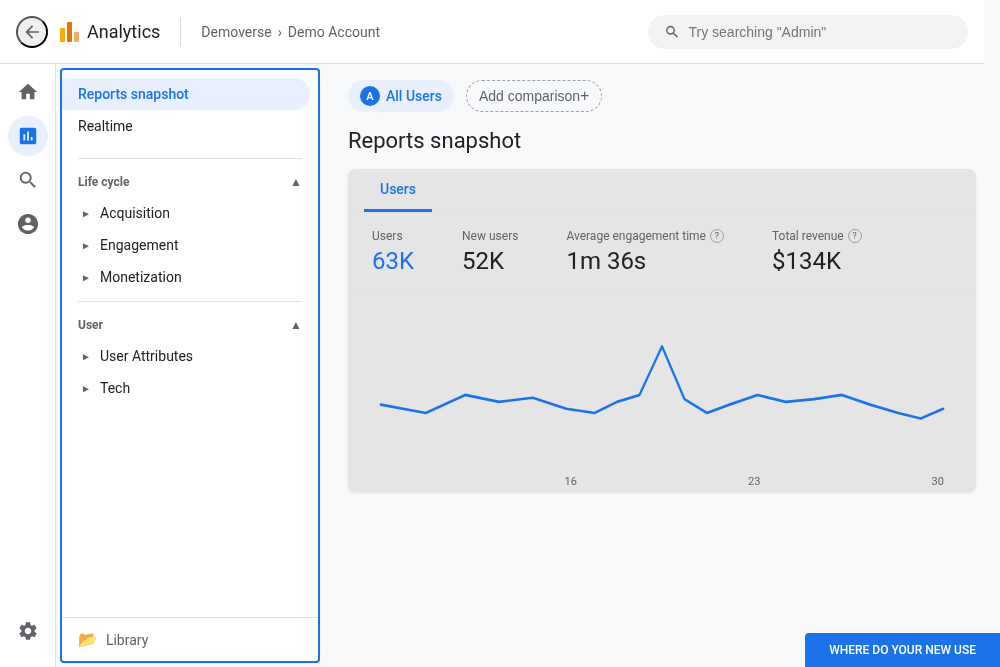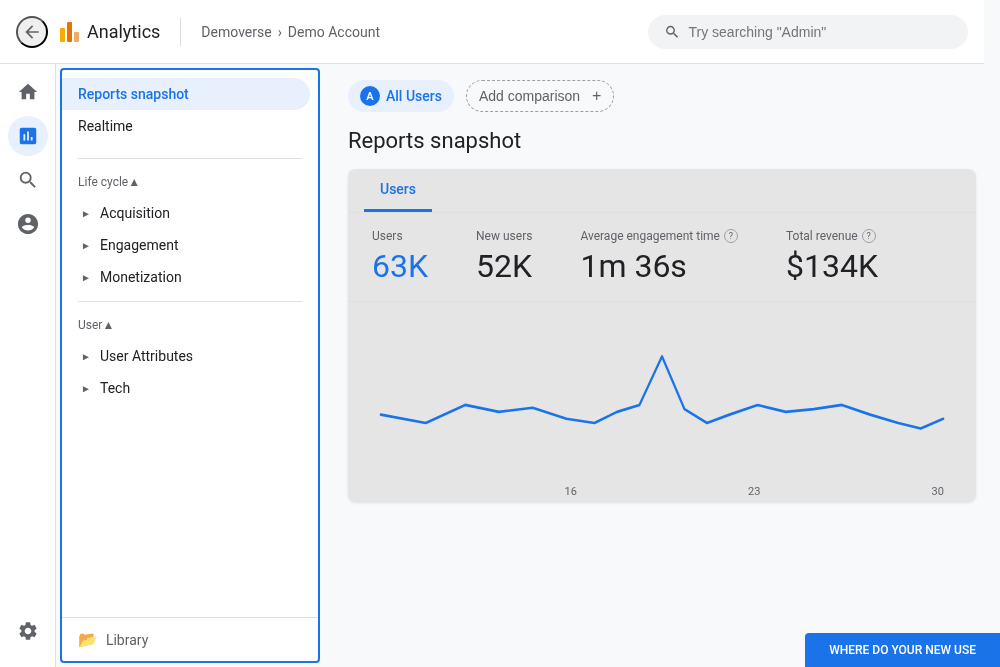--- a/index.html
+++ b/index.html
@@ -101,23 +101,23 @@
       border-radius: 0 24px 24px 0;
       font-size: 14px;
       color: #202124;
       margin-right: 8px;
     }
     .nav-item.active { background: #e8f0fe; color: #1a73e8; font-weight: 500; }
     .nav-item-arrow { width: 16px; height: 16px; display: flex; align-items: center; justify-content: center; margin-right: 6px; color: #5f6368; font-size: 10px; flex-shrink: 0; }
     .nav-divider { height: 1px; background: #e0e0e0; margin: 8px 16px; }
     .nav-section-header {
       padding: 8px 16px;
-      font-size: 12px; font-weight: 400;
+      font-size: 12px; font-weight: 700;
       color: #5f6368;
-      display: flex; align-items: center; justify-content: flex-start;
+      display: flex; align-items: center; justify-content: space-between;
       cursor: pointer;
     }
     .nav-section-header .chevron { font-size: 12px; color: #5f6368; }
     .nav-library {
       margin-top: auto;
       padding: 12px 16px;
       display: flex; align-items: center; gap: 8px;
       cursor: pointer; color: #5f6368; font-size: 14px;
       border-top: 1px solid #e0e0e0;
     }
@@ -138,21 +138,21 @@
       padding: 6px 12px; font-size: 14px; color: #1a73e8; font-weight: 500;
       cursor: pointer;
     }
     .all-users-avatar {
       width: 20px; height: 20px; border-radius: 50%;
       background: #1a73e8; color: #fff;
       display: flex; align-items: center; justify-content: center;
       font-size: 11px; font-weight: 600;
     }
     .add-comparison-btn {
-      display: flex; align-items: center; gap: 12px;
+      display: flex; align-items: center; gap: 0;
       border: 1.5px dashed #9aa0a6; border-radius: 16px;
       padding: 6px 12px; font-size: 14px; color: #5f6368; cursor: pointer;
       background: transparent;
     }
     .page-title {
       font-size: 22px; font-weight: 400; color: #202124; margin-bottom: 16px;
     }
 
     
     .metrics-card {
@@ -171,21 +171,21 @@
       color: #5f6368; border-bottom: 3px solid transparent;
       white-space: nowrap;
     }
     .metrics-tab.active { color: #1a73e8; border-bottom-color: #1a73e8; font-weight: 500; }
     .metrics-values {
       display: flex; gap: 0; padding: 16px 24px;
       border-bottom: 1px solid #e0e0e0;
     }
     .metric-item { margin-right: 48px; }
     .metric-label { font-size: 12px; color: #5f6368; margin-bottom: 4px; display: flex; align-items: center; gap: 4px; }
-    .metric-value { font-size: 32px; font-weight: 400; color: #202124; }
+    .metric-value { font-size: 24px; font-weight: 400; color: #202124; }
     .metric-value.active { color: #1a73e8; }
     .help-icon { width: 14px; height: 14px; border-radius: 50%; border: 1px solid #9aa0a6; display: flex; align-items: center; justify-content: center; font-size: 9px; color: #5f6368; cursor: pointer; }
 
     
     .chart-area {
       padding: 16px 24px 8px;
       height: 200px;
       position: relative;
     }
     .chart-svg { width: 100%; height: 160px; }

